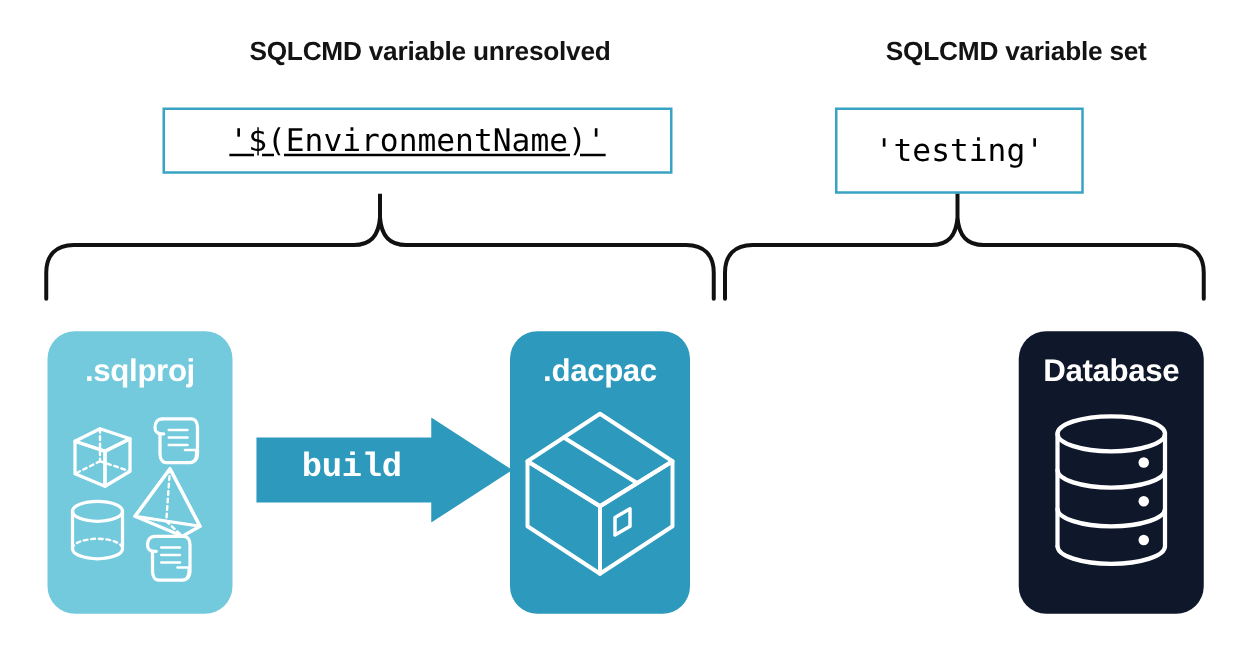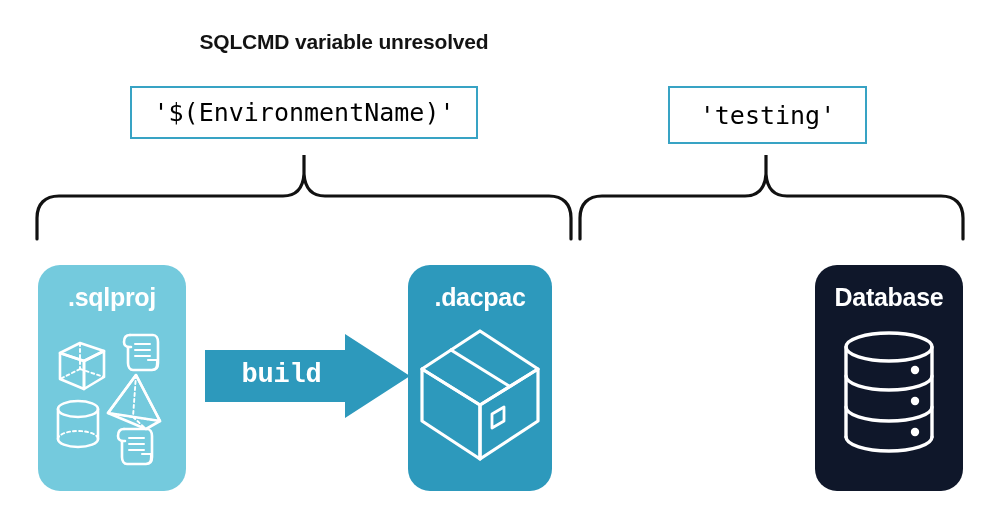--- a/index.html
+++ b/index.html
@@ -47,22 +47,22 @@
     align-items: center;
     justify-content: center;
   }
   .codebox span {
     font-family: "DejaVu Sans Mono", monospace;
     font-size: 25px;
     color: #000000;
     letter-spacing: 0px;
     white-space: nowrap;
   }
-  #codebox-left  { left: 130px; top: 86px; width: 348px; height: 53px; }
-  #codebox-right { left: 668px; top: 86px; width: 199px; height: 58px; text-align: right; }
+  #codebox-left  { left: 130px; top: 86px; width: 408px; height: 53px; text-decoration: underline; }
+  #codebox-right { left: 668px; top: 86px; width: 199px; height: 69px; text-align: right; }
 
   
   #braces {
     position: absolute;
     left: 0; top: 140px;
     width: 1000px; height: 110px;
   }
 
   
   .panel {
@@ -114,20 +114,21 @@
   #arrow-deploy { left: 600px; top: 334px; width: 205px; height: 84px; }
   #arrow-deploy .arrow-label { top: 26px; left: -26px; }
 </style>
 </head>
 <body>
 
 <div class="stage">
 
   <div class="heading" id="heading-left">SQLCMD variable unresolved</div>
 
+  <div class="heading" id="heading-right">SQLCMD variable set</div>
 
   <div class="codebox" id="codebox-left">
     <span>'$(EnvironmentName)'</span>
   </div>
 
   <div class="codebox" id="codebox-right">
     <span>'testing'</span>
   </div>
 
   <svg id="braces" viewBox="0 0 1000 110">

